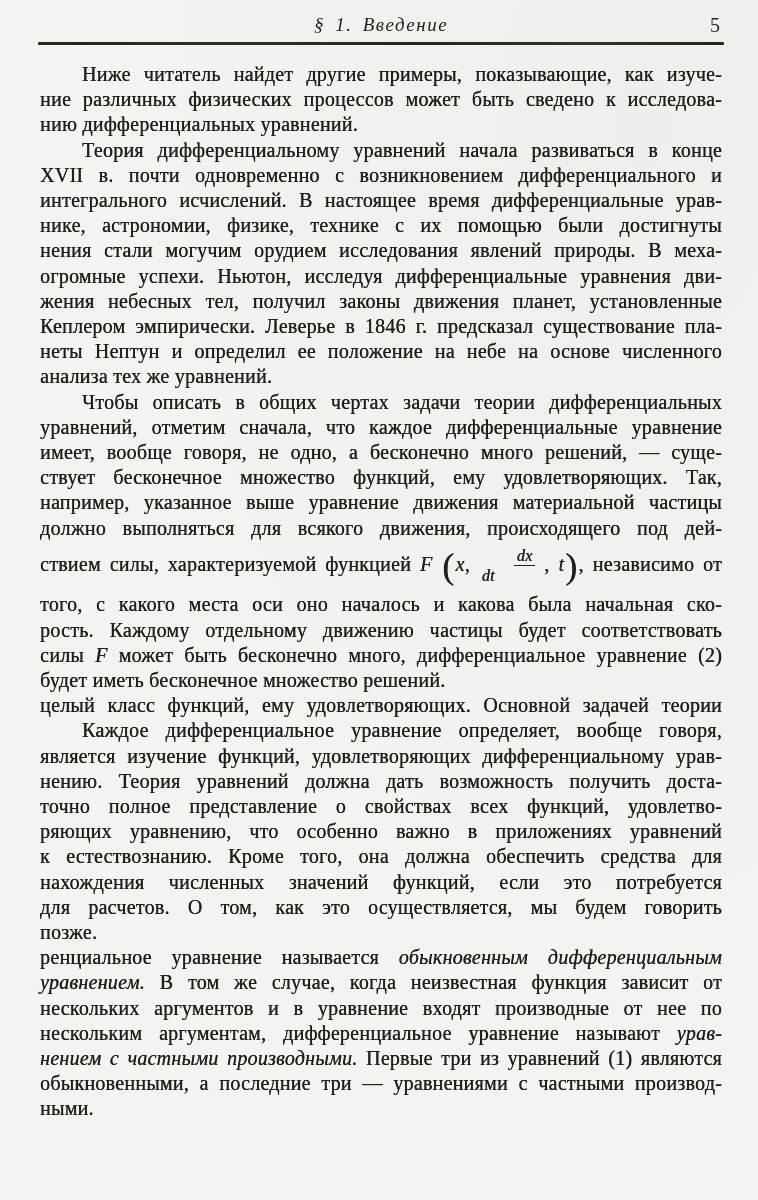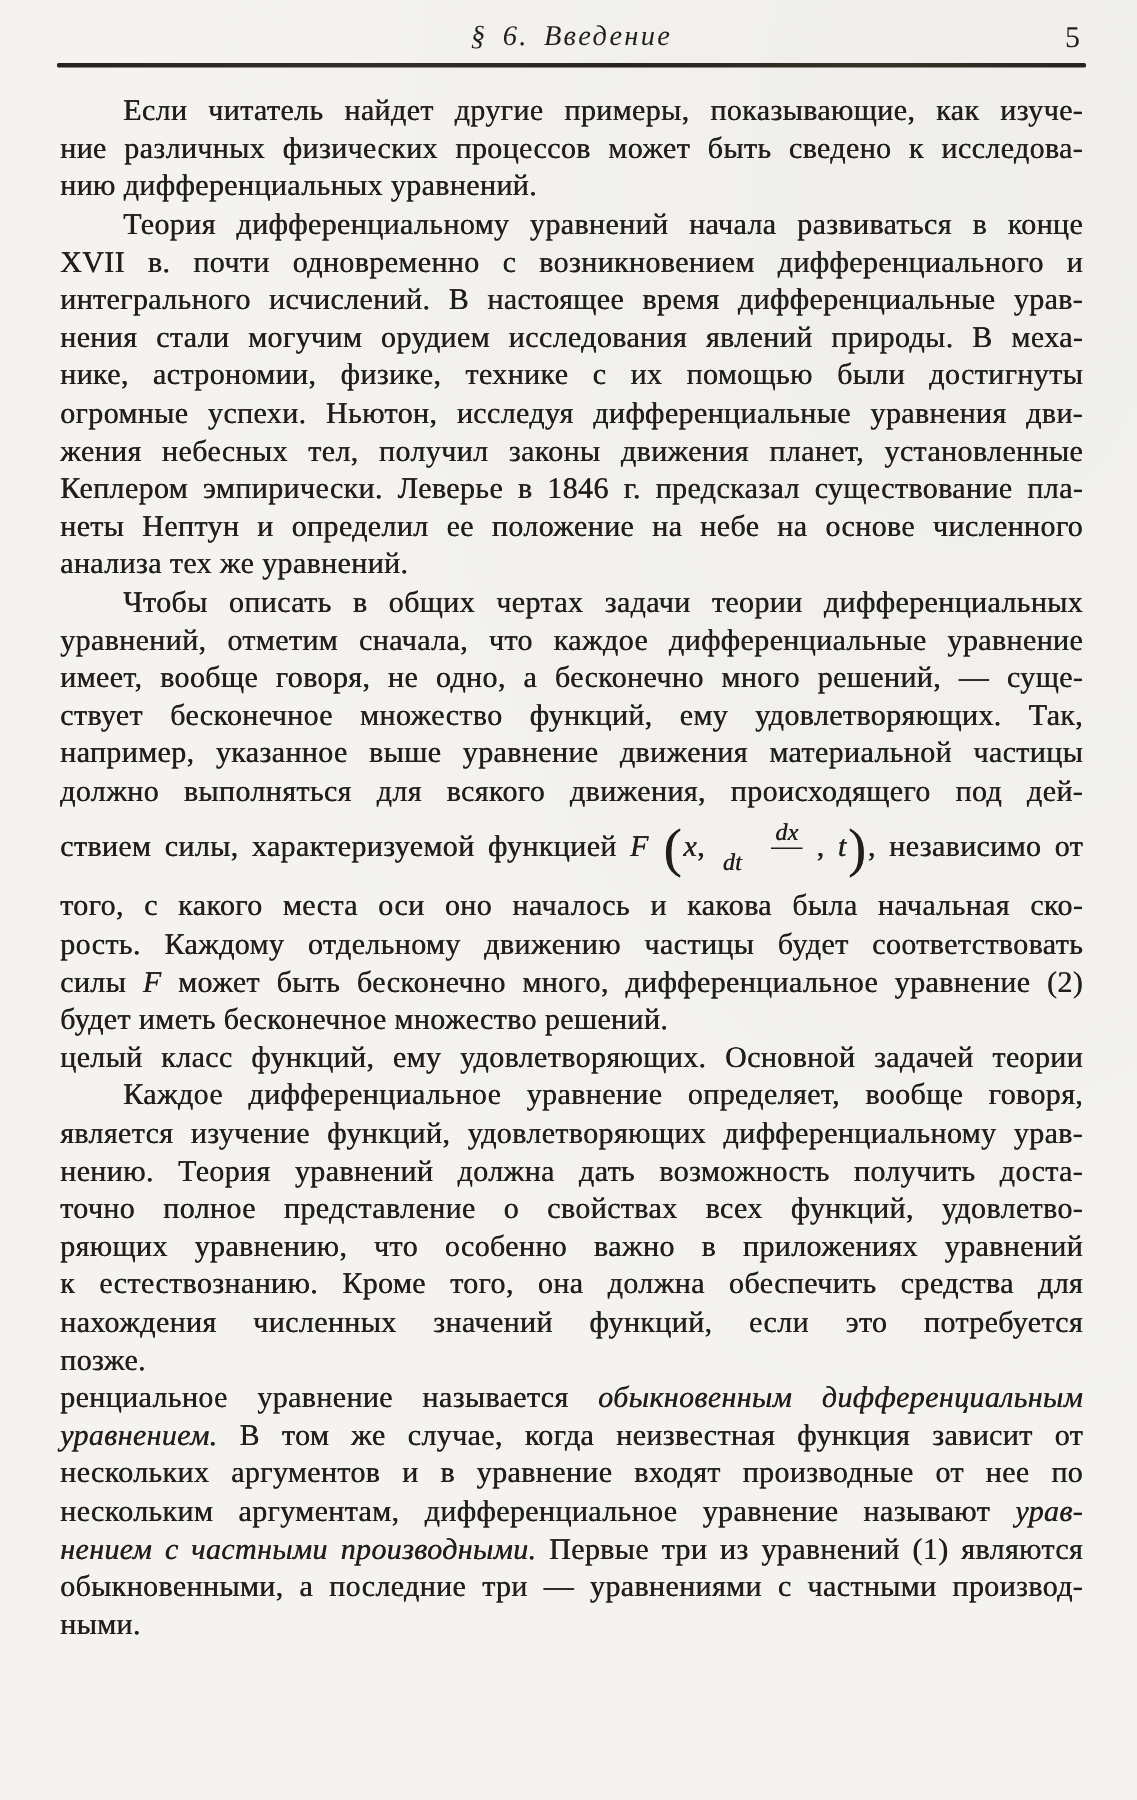--- a/index.html
+++ b/index.html
@@ -69,36 +69,36 @@
     line-height:1.08;
   }
   .frac .num{display:block;border-bottom:1.4px solid currentColor;padding:0 3px 1px 3px;margin-left:35px;}
   .frac .den{display:block;padding:1px 3px 0 3px;}
 </style>
 </head>
 <body>
 
 <div class="page">
   <div class="running-head">
-    <div class="head-title">§ 6. Введение</div>
+    <div class="head-title">§ 1. Введение</div>
     <div class="head-page-num">5</div>
   </div>
   <div class="head-rule"></div>
   <div class="body-text">
       <div class="para">
-        <div class="line first">Если читатель найдет другие примеры, показывающие, как изуче-</div>
+        <div class="line first">Ниже читатель найдет другие примеры, показывающие, как изуче-</div>
         <div class="line">ние различных физических процессов может быть сведено к исследова-</div>
         <div class="line last">нию дифференциальных уравнений.</div>
       </div>
       <div class="para">
         <div class="line first">Теория дифференциальному уравнений начала развиваться в конце</div>
         <div class="line">XVII в. почти одновременно с возникновением дифференциального и</div>
         <div class="line">интегрального исчислений. В настоящее время дифференциальные урав-</div>
+        <div class="line">нике, астрономии, физике, технике с их помощью были достигнуты</div>
         <div class="line">нения стали могучим орудием исследования явлений природы. В меха-</div>
-        <div class="line">нике, астрономии, физике, технике с их помощью были достигнуты</div>
         <div class="line">огромные успехи. Ньютон, исследуя дифференциальные уравнения дви-</div>
         <div class="line">жения небесных тел, получил законы движения планет, установленные</div>
         <div class="line">Кеплером эмпирически. Леверье в 1846 г. предсказал существование пла-</div>
         <div class="line">неты Нептун и определил ее положение на небе на основе численного</div>
         <div class="line last">анализа тех же уравнений.</div>
       </div>
       <div class="para">
         <div class="line first">Чтобы описать в общих чертах задачи теории дифференциальных</div>
         <div class="line">уравнений, отметим сначала, что каждое дифференциальные уравнение</div>
         <div class="line">имеет, вообще говоря, не одно, а бесконечно много решений, — суще-</div>
@@ -113,20 +113,21 @@
       </div>
       <div class="para">
         <div class="line">целый класс функций, ему удовлетворяющих. Основной задачей теории</div>
         <div class="line first">Каждое дифференциальное уравнение определяет, вообще говоря,</div>
         <div class="line">является изучение функций, удовлетворяющих дифференциальному урав-</div>
         <div class="line">нению. Теория уравнений должна дать возможность получить доста-</div>
         <div class="line">точно полное представление о свойствах всех функций, удовлетво-</div>
         <div class="line">ряющих уравнению, что особенно важно в приложениях уравнений</div>
         <div class="line">к естествознанию. Кроме того, она должна обеспечить средства для</div>
         <div class="line">нахождения численных значений функций, если это потребуется</div>
+        <div class="line">для расчетов. О том, как это осуществляется, мы будем говорить</div>
         <div class="line last">позже.</div>
       </div>
       <div class="para">
         <div class="line">ренциальное уравнение называется <i>обыкновенным дифференциальным</i></div>
         <div class="line"><i>уравнением.</i> В том же случае, когда неизвестная функция зависит от</div>
         <div class="line">нескольких аргументов и в уравнение входят производные от нее по</div>
         <div class="line">нескольким аргументам, дифференциальное уравнение называют <i>урав-</i></div>
         <div class="line"><i>нением с частными производными.</i> Первые три из уравнений (1) являются</div>
         <div class="line">обыкновенными, а последние три — уравнениями с частными производ-</div>
         <div class="line last">ными.</div>

